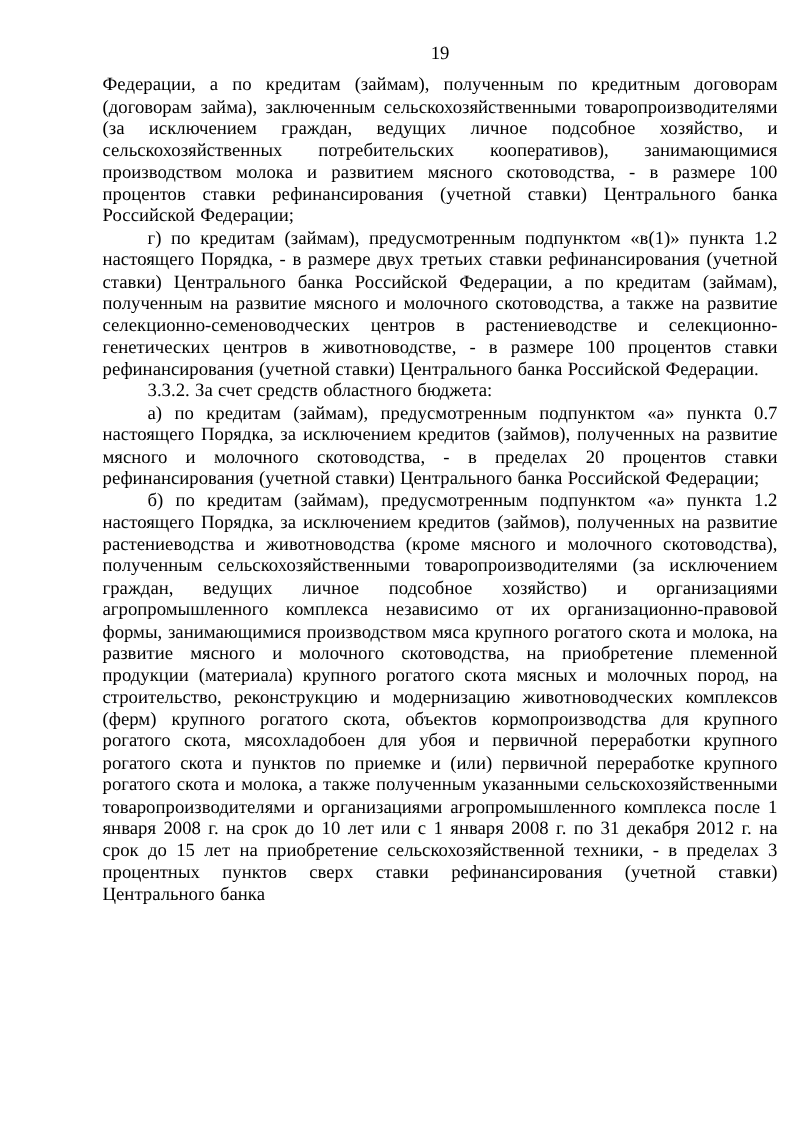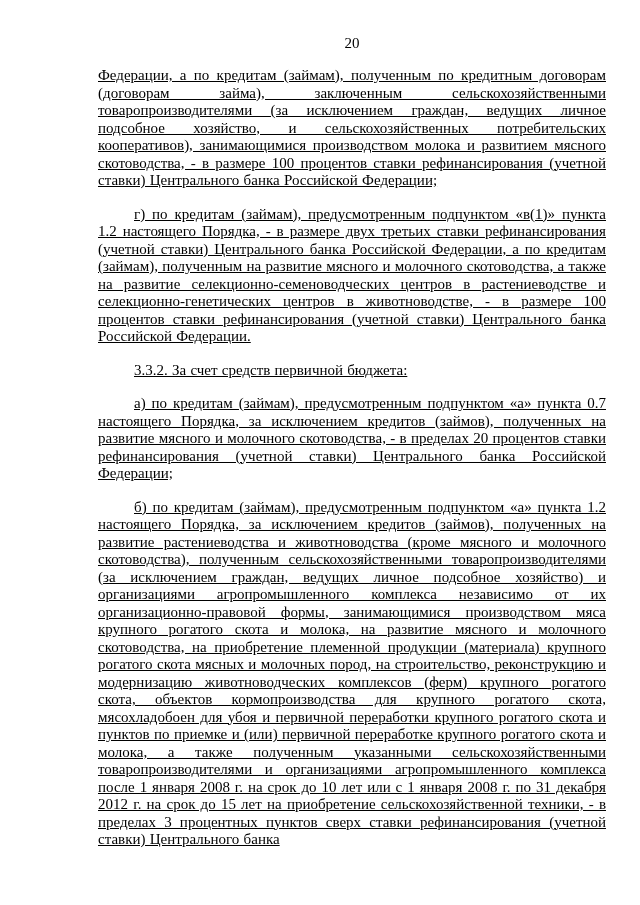--- a/index.html
+++ b/index.html
@@ -29,34 +29,33 @@
     margin: 0 0 9px 0;
   }
   .text-block {
     font-size: 15px;
     line-height: 17.5px;
     text-align: justify;
     text-justify: inter-word;
     word-spacing: 0.5px;
   }
   .para {
-    margin: 16px;
+    margin: 0;
     padding: 0;
-    text-decoration: underline;
   }
   .para.indent {
     text-indent: 36px;
   }
 </style>
 </head>
 <body>
 
 <div class="page">
-  <div class="page-number">20</div>
+  <div class="page-number">19</div>
 
   <div class="text-block">
     <p class="para">Федерации, а по кредитам (займам), полученным по кредитным договорам (договорам займа), заключенным сельскохозяйственными товаропроизводителями (за исключением граждан, ведущих личное подсобное хозяйство, и сельскохозяйственных потребительских кооперативов), занимающимися производством молока и развитием мясного скотоводства, - в размере 100 процентов ставки рефинансирования (учетной ставки) Центрального банка Российской Федерации;</p>
     <p class="para indent">г) по кредитам (займам), предусмотренным подпунктом «в(1)» пункта 1.2 настоящего Порядка, - в размере двух третьих ставки рефинансирования (учетной ставки) Центрального банка Российской Федерации, а по кредитам (займам), полученным на развитие мясного и молочного скотоводства, а также на развитие селекционно-семеноводческих центров в растениеводстве и селекционно-генетических центров в животноводстве, - в размере 100 процентов ставки рефинансирования (учетной ставки) Центрального банка Российской Федерации.</p>
-    <p class="para indent">3.3.2. За счет средств первичной бюджета:</p>
+    <p class="para indent">3.3.2. За счет средств областного бюджета:</p>
     <p class="para indent">а) по кредитам (займам), предусмотренным подпунктом «а» пункта 0.7 настоящего Порядка, за исключением кредитов (займов), полученных на развитие мясного и молочного скотоводства, - в пределах 20 процентов ставки рефинансирования (учетной ставки) Центрального банка Российской Федерации;</p>
     <p class="para indent">б) по кредитам (займам), предусмотренным подпунктом «а» пункта 1.2 настоящего Порядка, за исключением кредитов (займов), полученных на развитие растениеводства и животноводства (кроме мясного и молочного скотоводства), полученным сельскохозяйственными товаропроизводителями (за исключением граждан, ведущих личное подсобное хозяйство) и организациями агропромышленного комплекса независимо от их организационно-правовой формы, занимающимися производством мяса крупного рогатого скота и молока, на развитие мясного и молочного скотоводства, на приобретение племенной продукции (материала) крупного рогатого скота мясных и молочных пород, на строительство, реконструкцию и модернизацию животноводческих комплексов (ферм) крупного рогатого скота, объектов кормопроизводства для крупного рогатого скота, мясохладобоен для убоя и первичной переработки крупного рогатого скота и пунктов по приемке и (или) первичной переработке крупного рогатого скота и молока, а также полученным указанными сельскохозяйственными товаропроизводителями и организациями агропромышленного комплекса после 1 января 2008 г. на срок до 10 лет или с 1 января 2008 г. по 31 декабря 2012 г. на срок до 15 лет на приобретение сельскохозяйственной техники, - в пределах 3 процентных пунктов сверх ставки рефинансирования (учетной ставки) Центрального банка</p>
   </div>
 </div>
 
 </body></html>

